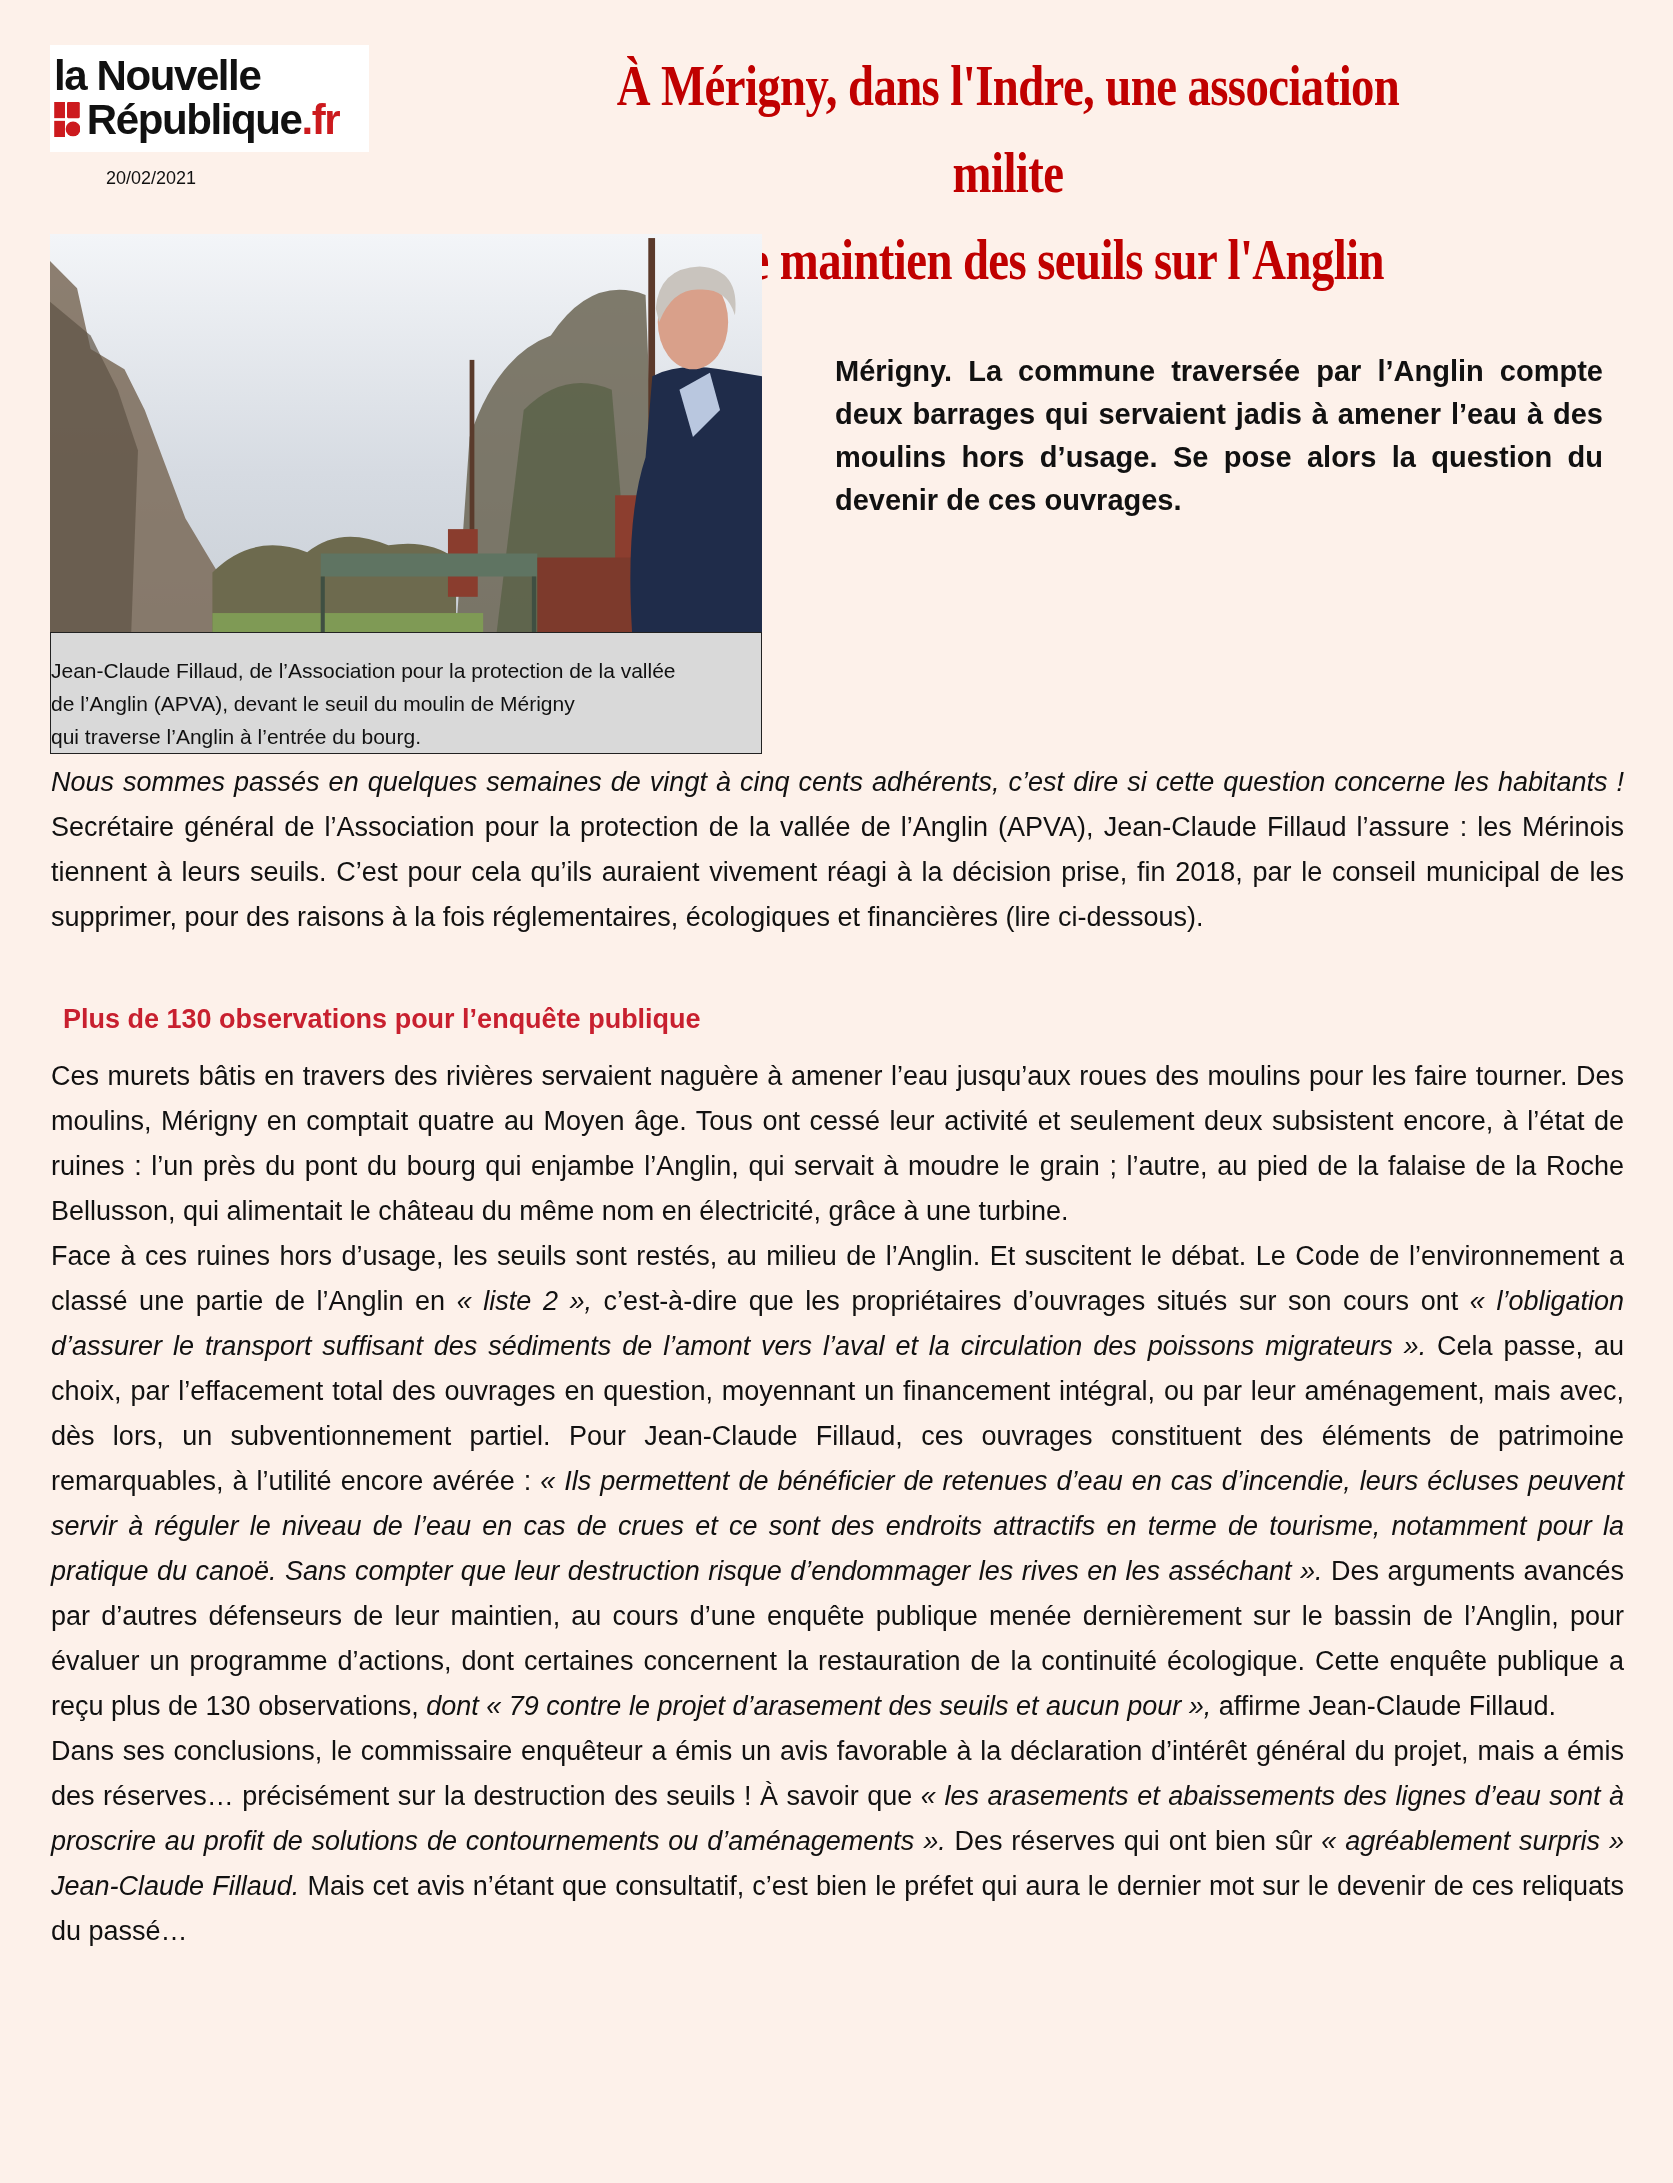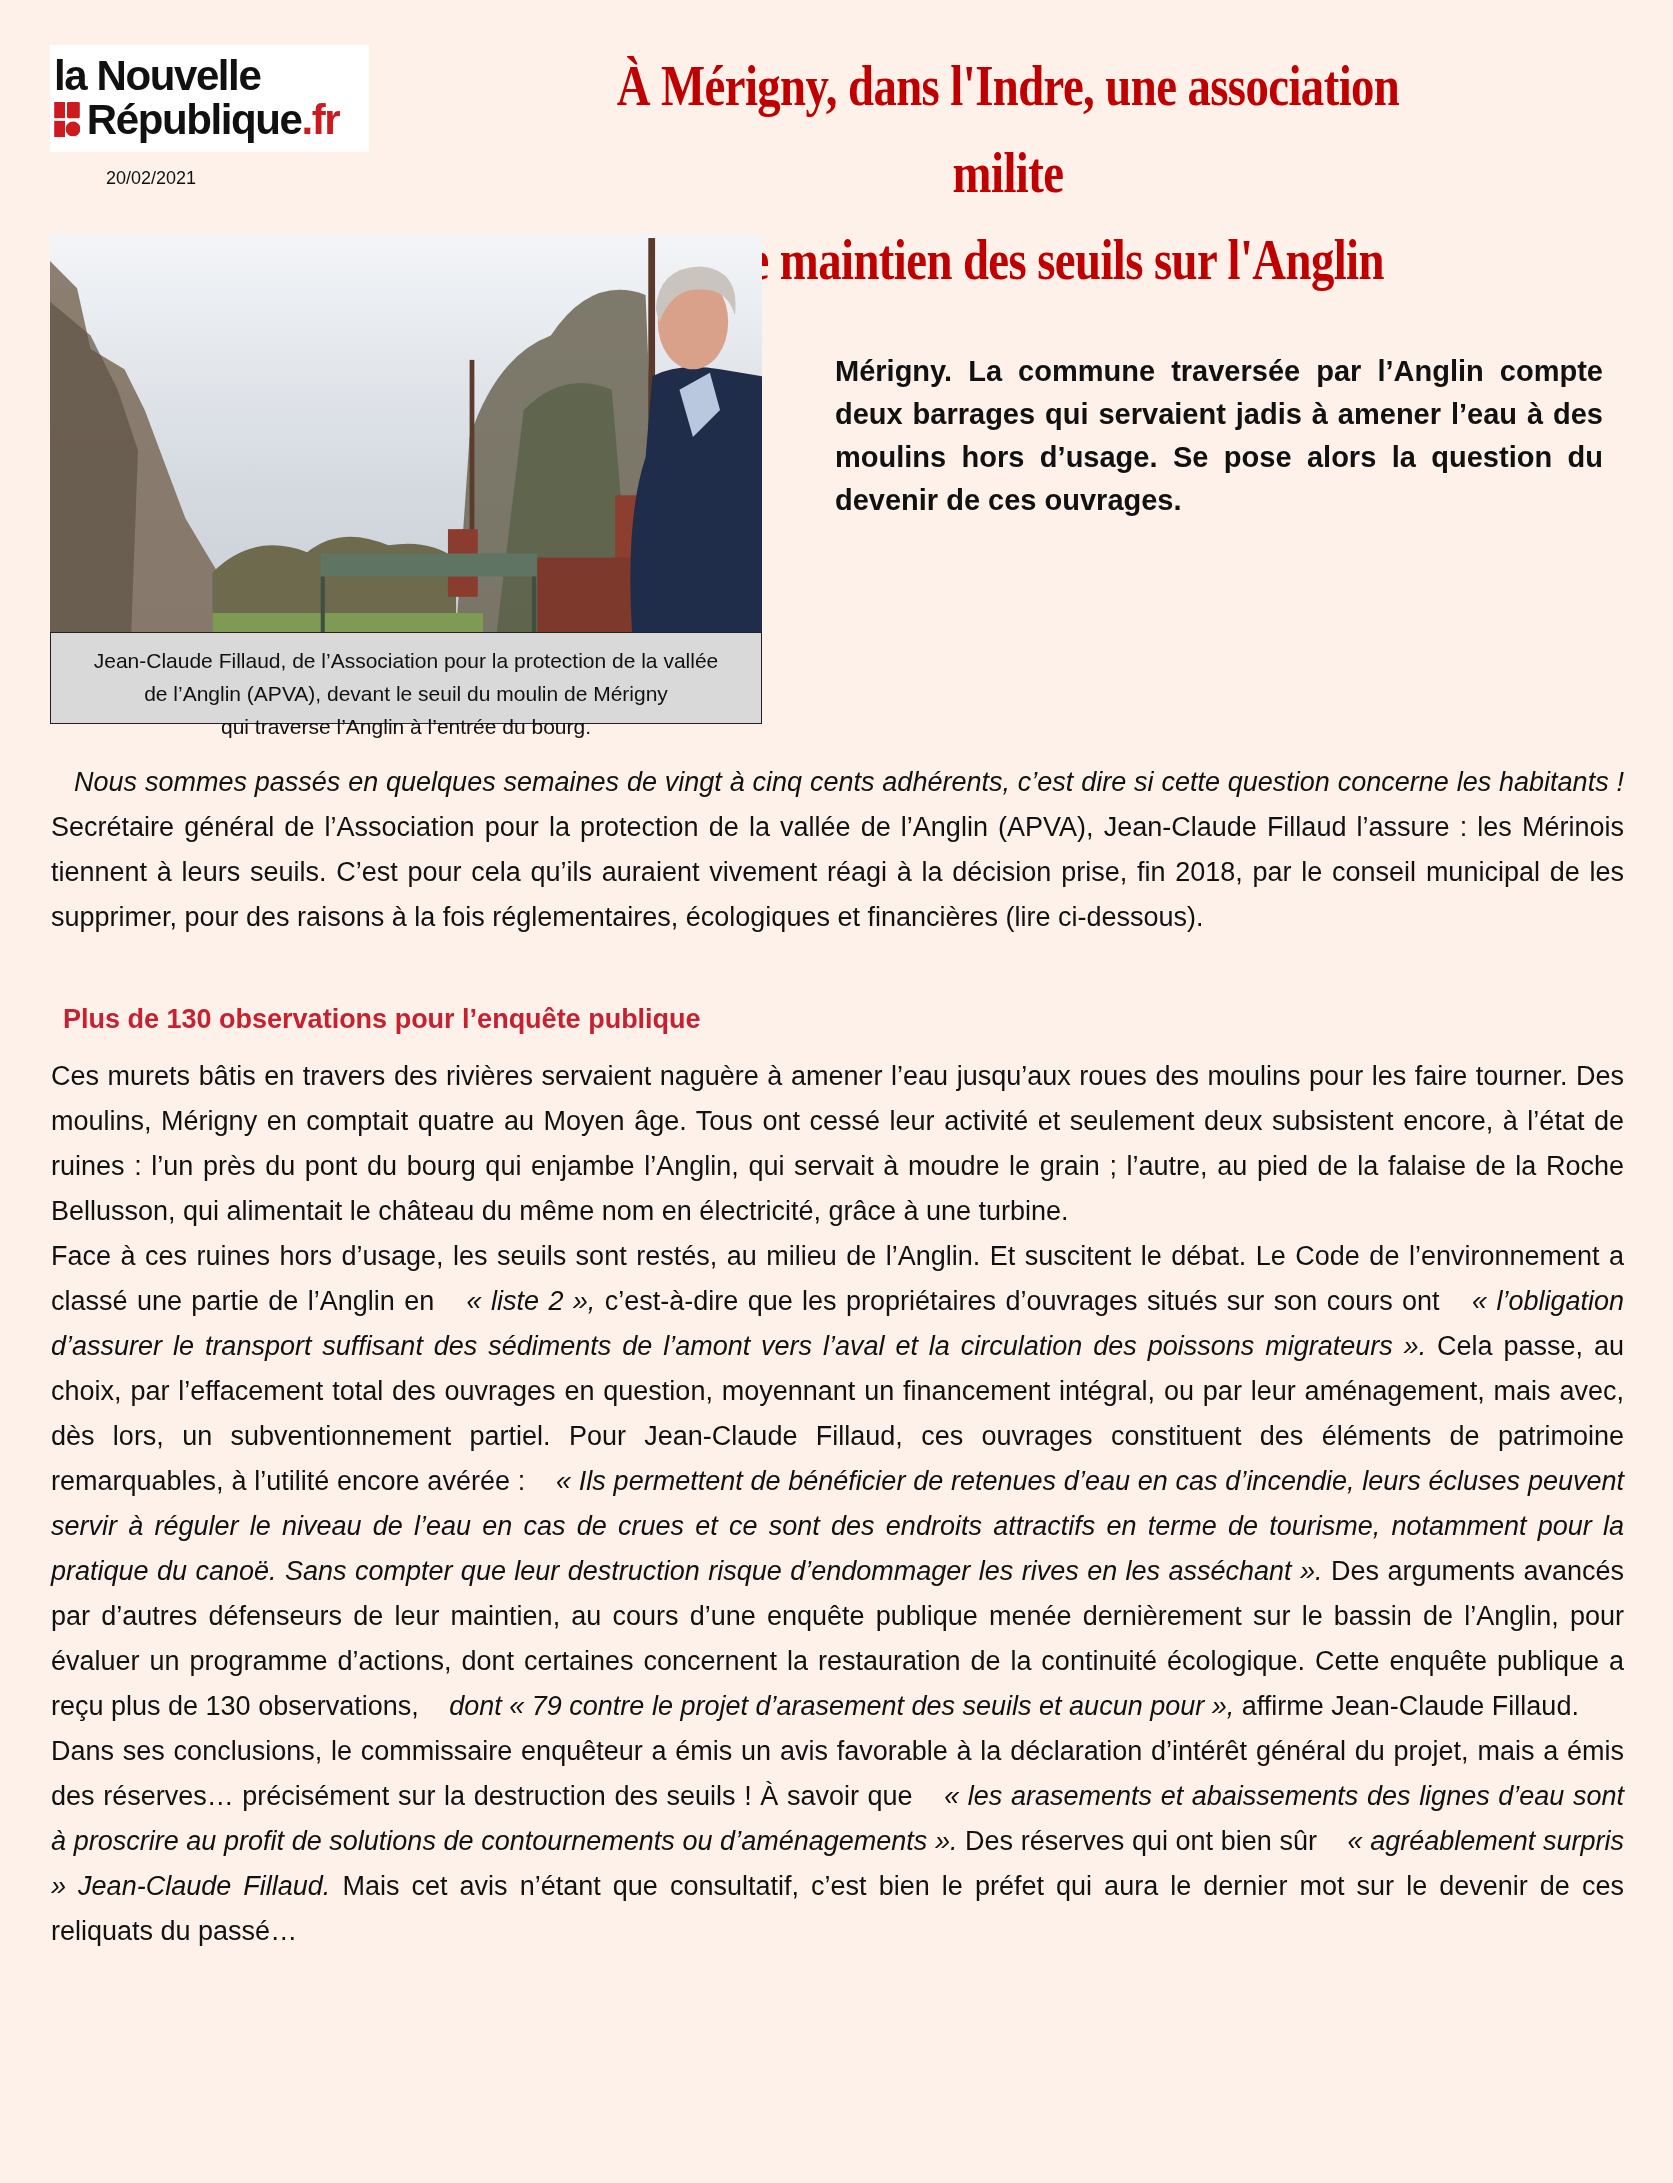--- a/index.html
+++ b/index.html
@@ -46,49 +46,49 @@
       letter-spacing: -0.7px;
     }
     .photo {
       position: absolute; left: 50px; top: 234px;
       width: 712px; height: 398px; overflow: hidden;
       background: #dfe3e8;
     }
     .photo svg { width: 100%; height: 100%; display: block; }
     .caption {
       position: absolute; left: 50px; top: 632px;
-      width: 712px; height: 92px;
+      width: 712px; height: 122px;
       background: #d9d9d9;
       border: 1.4px solid #222;
       box-sizing: border-box;
-      text-align: center;
+      text-align: left;
       font-family: "Liberation Sans Narrow", "Liberation Sans", sans-serif;
       font-size: 21px; line-height: 33px;
-      padding-top: 11px;
+      padding-top: 21px;
       color: #111;
     }
     .lede {
       position: absolute; left: 791px; top: 350px; width: 768px;
       font-family: "Liberation Sans", sans-serif;
       font-weight: bold; font-size: 29px; line-height: 43px;
       text-align: justify; color: #111; margin-left: 44px;
     }
     .body-text {
       position: absolute; left: 51px; top: 760px; width: 1573px;
       font-family: "Liberation Sans", sans-serif;
       font-size: 27px; line-height: 45px;
       text-align: justify; color: #111;
     }
     .body-text p { margin: 0; }
     .body-text .gap { height: 45px; }
     .subhead {
       color: #c8202f; font-weight: bold; font-size: 27px;
       line-height: 45px; margin: 12px; text-align: left;
     }
-    .it { font-style: italic; margin-left: 23px; }
+    .it { font-style: italic; }
   </style>
 </head>
 <body>
 
 <div class="logo">
   <div class="logo-line1">la Nouvelle</div>
   <div class="logo-line2">
     <svg class="logo-mark" viewBox="0 0 38 52">
       <rect x="0" y="0" width="16" height="24" fill="#cc1a1e"></rect>
       <rect x="19" y="0" width="19" height="24" rx="2" fill="#cc1a1e"></rect>

